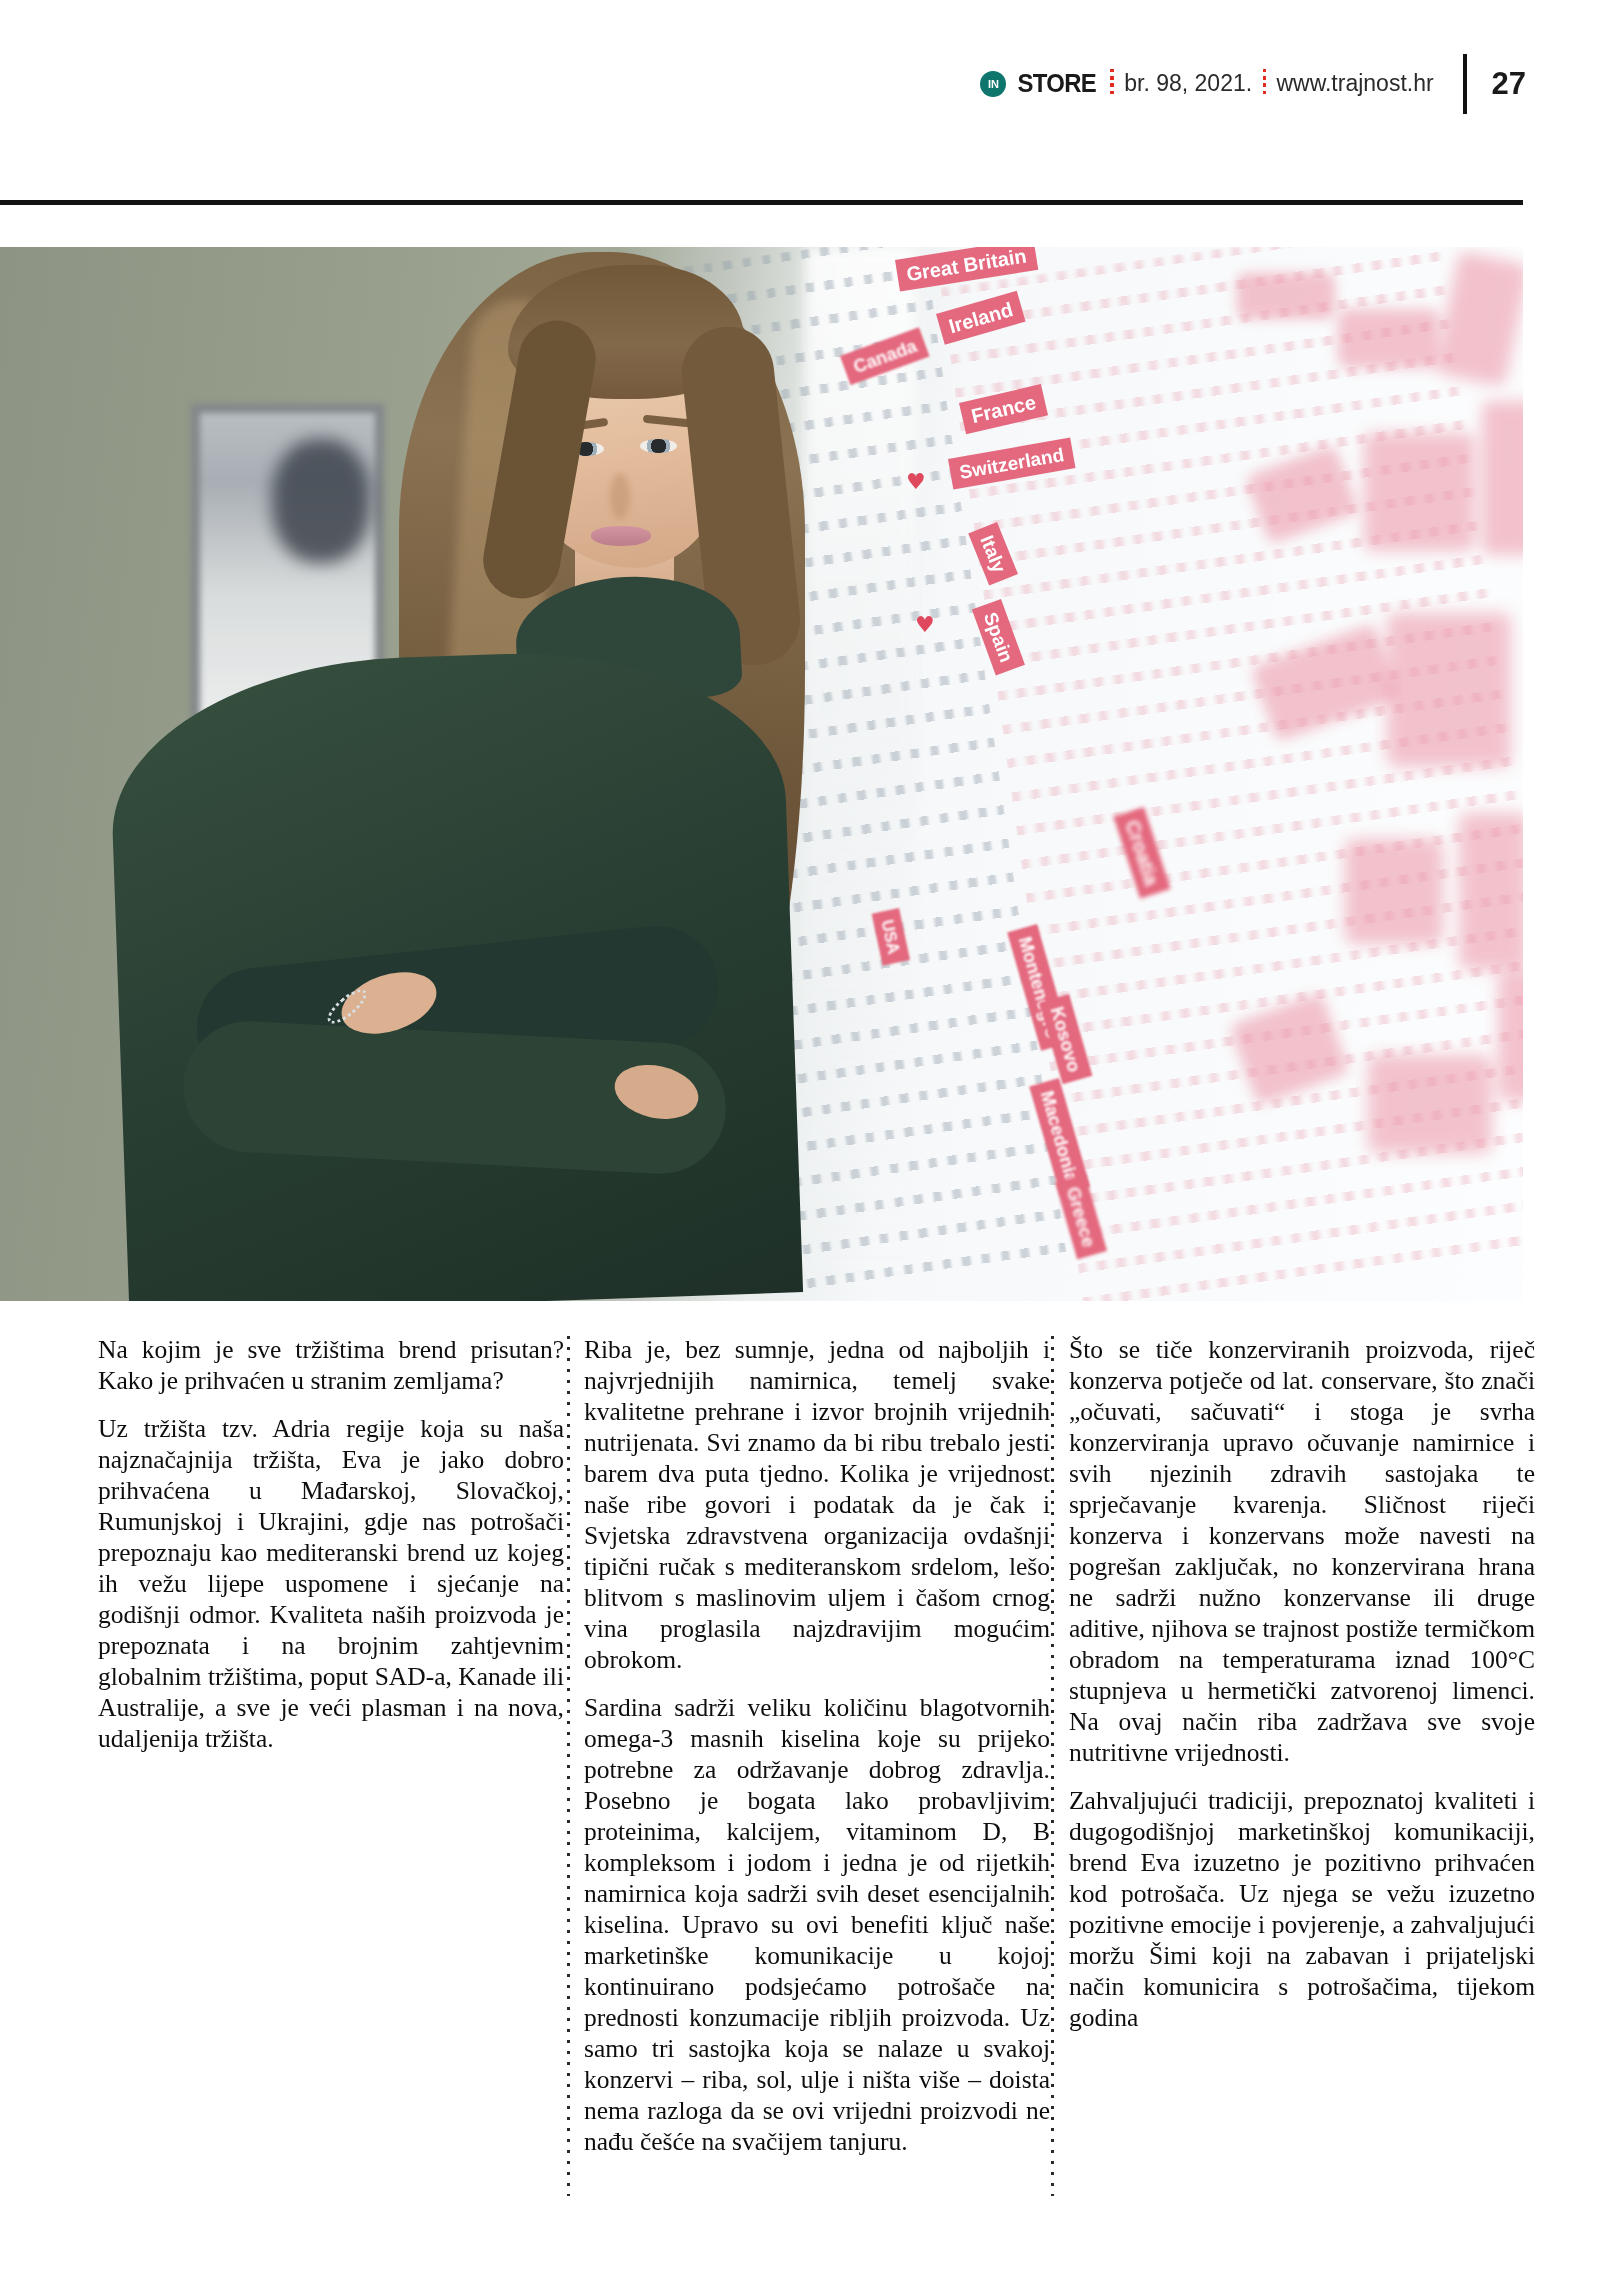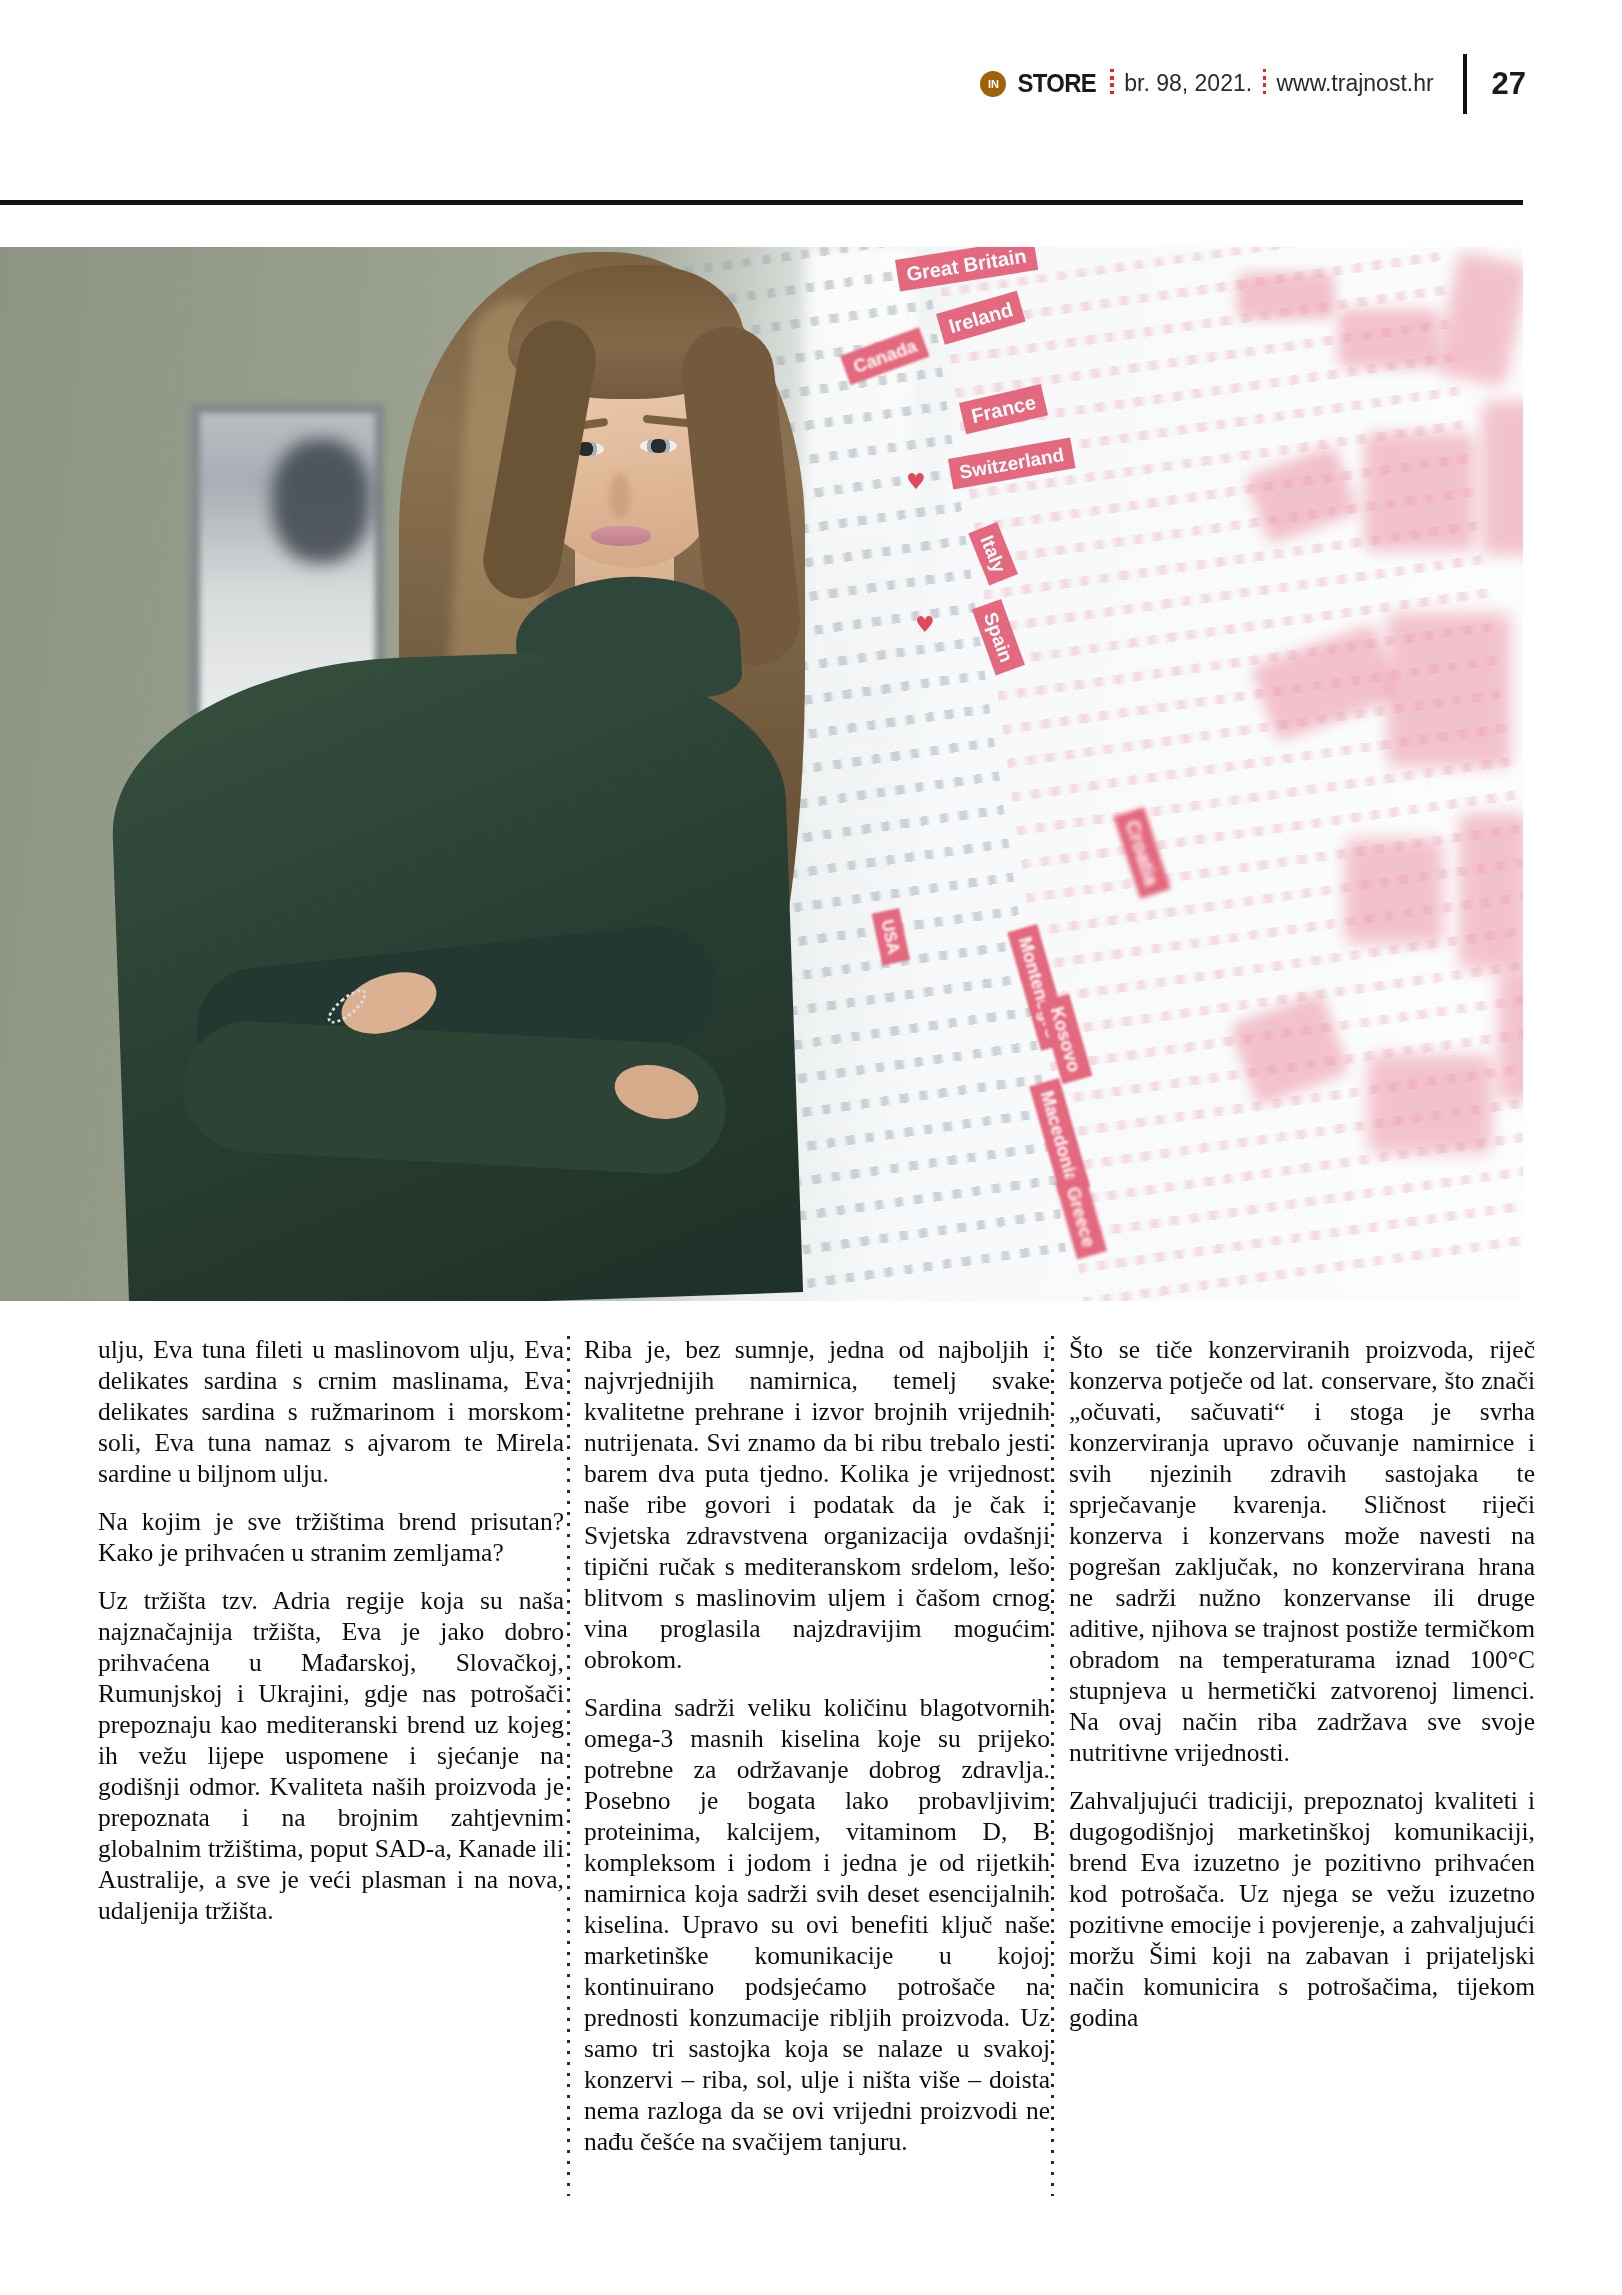--- a/index.html
+++ b/index.html
@@ -2,21 +2,21 @@
 <html style="font-size:10.5px"><head>
 <meta charset="utf-8">
 <style>
   html,body{margin:0;padding:0;background:#ffffff;}
   #page{position:relative;width:1623px;height:2295px;background:#ffffff;overflow:hidden;
         font-family:"Liberation Serif", serif;}
 
   
   #header{position:absolute;top:51px;right:97px;height:65px;display:flex;align-items:center;
           font-family:"Liberation Sans", sans-serif;color:#1a1a1a;}
-  #logo-circle{width:26px;height:26px;border-radius:50%;background:#a16207;color:#fff;
+  #logo-circle{width:26px;height:26px;border-radius:50%;background:#0f766e;color:#fff;
                display:flex;align-items:center;justify-content:center;font-weight:bold;
                font-size:11px;letter-spacing:0;}
   #brand{font-size:26px;font-weight:800;letter-spacing:-0.7px;transform:scaleX(.92);margin-left:7.9px;}
   .red-dots{width:3.3px;height:29px;margin:0 10.5px;
             background-image:repeating-linear-gradient(180deg,#e02d22 0 3.3px,transparent 3.3px 7.2px);}
   .hdr-txt{font-size:23px;color:#2a2a2a;letter-spacing:0;}
   #hdr-bar{width:3.9px;height:60px;background:#111;margin:0 25px 0 29px;}
   #page-num{font-size:31px;font-weight:800;}
 
   #top-rule{position:absolute;left:0;top:200px;width:1523px;height:5.2px;background:#131313;}
@@ -188,21 +188,20 @@
       <div id="arm-2"></div>
       <div id="hand-1"></div>
       <div id="hand-2"></div>
       <div id="bracelet"></div>
       <div id="front-strand-l"></div>
       <div id="front-strand-r"></div>
     </div>
   </div>
 
   <div id="col-1" class="col">
-    <p>ulju, Eva tuna fileti u maslinovom ulju, Eva delikates sardina s crnim maslinama, Eva delikates sardina s ružmarinom i morskom soli, Eva tuna namaz s ajvarom te Mirela sardine u biljnom ulju.</p>
     <p class="bold">Na kojim je sve tržištima brend prisutan? Kako je prihvaćen u stranim zemljama?</p>
     <p>Uz tržišta tzv. Adria regije koja su naša najznačajnija tržišta, Eva je jako dobro prihvaćena u Mađarskoj, Slovačkoj, Rumunjskoj i Ukrajini, gdje nas potrošači prepoznaju kao mediteranski brend uz kojeg ih vežu lijepe uspomene i sjećanje na godišnji odmor. Kvaliteta naših proizvoda je prepoznata i na brojnim zahtjevnim globalnim tržištima, poput SAD-a, Kanade ili Australije, a sve je veći plasman i na nova, udaljenija tržišta.</p>
   </div>
 
   <div id="sep-1" class="vsep"></div>
 
   <div id="col-2" class="col">
     <p>Riba je, bez sumnje, jedna od najboljih i najvrjednijih namirnica, temelj svake kvalitetne prehrane i izvor brojnih vrijednih nutrijenata. Svi znamo da bi ribu trebalo jesti barem dva puta tjedno. Kolika je vrijednost naše ribe govori i podatak da je čak i Svjetska zdravstvena organizacija ovdašnji tipični ručak s mediteranskom srdelom, lešo blitvom s maslinovim uljem i čašom crnog vina proglasila najzdravijim mogućim obrokom.</p>
     <p>Sardina sadrži veliku količinu blagotvornih omega-3 masnih kiselina koje su prijeko potrebne za održavanje dobrog zdravlja. Posebno je bogata lako probavljivim proteinima, kalcijem, vitaminom D, B kompleksom i jodom i jedna je od rijetkih namirnica koja sadrži svih deset esencijalnih kiselina. Upravo su ovi benefiti ključ naše marketinške komunikacije u kojoj kontinuirano podsjećamo potrošače na prednosti konzumacije ribljih proizvoda. Uz samo tri sastojka koja se nalaze u svakoj konzervi – riba, sol, ulje i ništa više – doista nema razloga da se ovi vrijedni proizvodi ne nađu češće na svačijem tanjuru.</p>
   </div>

